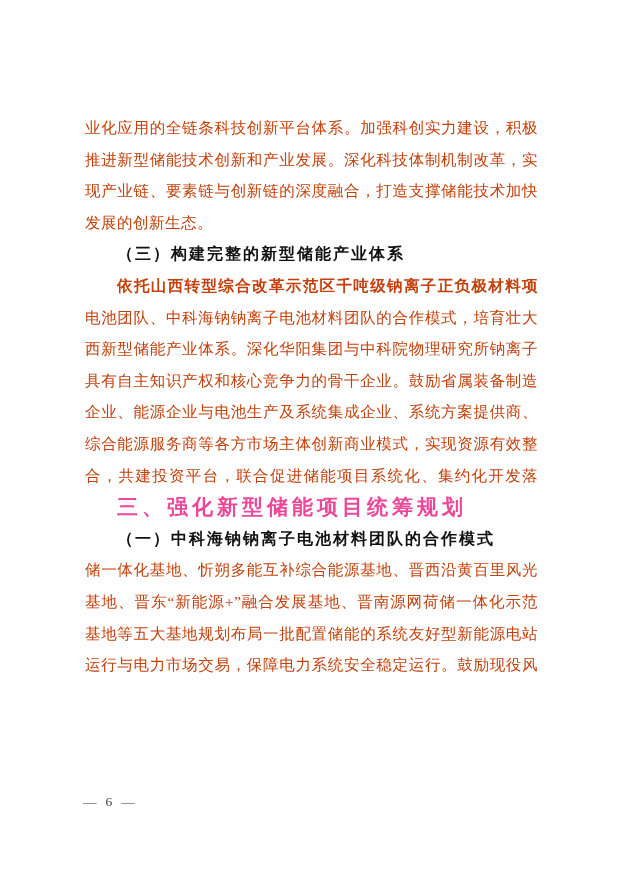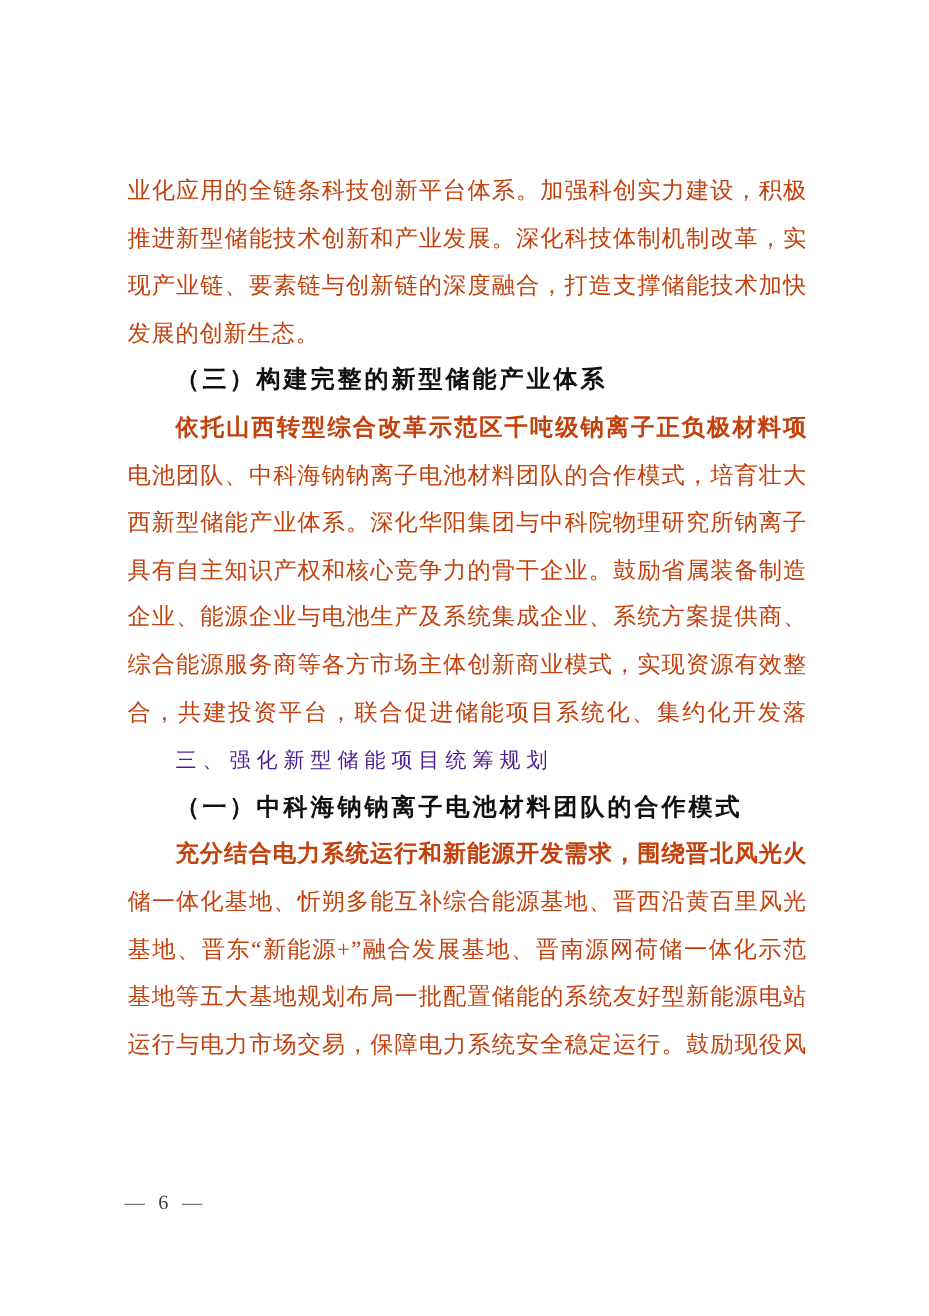--- a/index.html
+++ b/index.html
@@ -46,24 +46,24 @@
     font-weight: bold;
   }
   .h-kai {
     font-weight: bold;
     font-size: 16px;
     letter-spacing: 2px;
     color: #111111;
   }
   .h-hei {
     font-family: "Liberation Sans", "DejaVu Sans", sans-serif;
-    font-weight: normal;
-    font-size: 14px;
+    font-weight: bold;
+    font-size: 21px;
     letter-spacing: 4px;
-    color: #4c1d95;
+    color: #ec4899;
   }
   .footer {
     position: absolute;
     left: 83px;
     top: 794px;
     font-size: 13.5px;
     color: #3a3a3a;
     display: flex;
     align-items: center;
     gap: 9px;
@@ -86,21 +86,20 @@
     <div class="line h-kai indent">（三）构建完整的新型储能产业体系</div>
     <div class="line just indent">依托山西转型综合改革示范区千吨级钠离子正负极材料项</div>
     <div class="line just">电池团队、中科海钠钠离子电池材料团队的合作模式，培育壮大</div>
     <div class="line just">西新型储能产业体系。深化华阳集团与中科院物理研究所钠离子</div>
     <div class="line just">具有自主知识产权和核心竞争力的骨干企业。鼓励省属装备制造</div>
     <div class="line just">企业、能源企业与电池生产及系统集成企业、系统方案提供商、</div>
     <div class="line just">综合能源服务商等各方市场主体创新商业模式，实现资源有效整</div>
     <div class="line just">合，共建投资平台，联合促进储能项目系统化、集约化开发落地。</div>
     <div class="line h-hei indent">三、强化新型储能项目统筹规划</div>
     <div class="line h-kai indent">（一）中科海钠钠离子电池材料团队的合作模式</div>
-    <div class="line just indent">充分结合电力系统运行和新能源开发需求，围绕晋北风光火</div>
     <div class="line just">储一体化基地、忻朔多能互补综合能源基地、晋西沿黄百里风光</div>
     <div class="line just">基地、晋东“新能源+”融合发展基地、晋南源网荷储一体化示范</div>
     <div class="line just">基地等五大基地规划布局一批配置储能的系统友好型新能源电站</div>
     <div class="line just">运行与电力市场交易，保障电力系统安全稳定运行。鼓励现役风</div>
   </div>
 
   <div class="footer">
     <span class="dash">—</span>
     <span class="num">6</span>
     <span class="dash">—</span>

